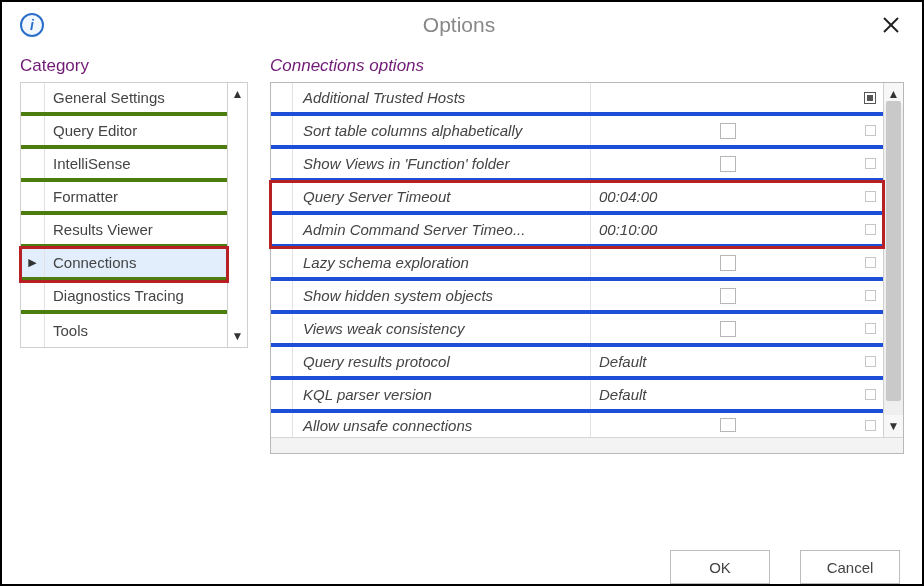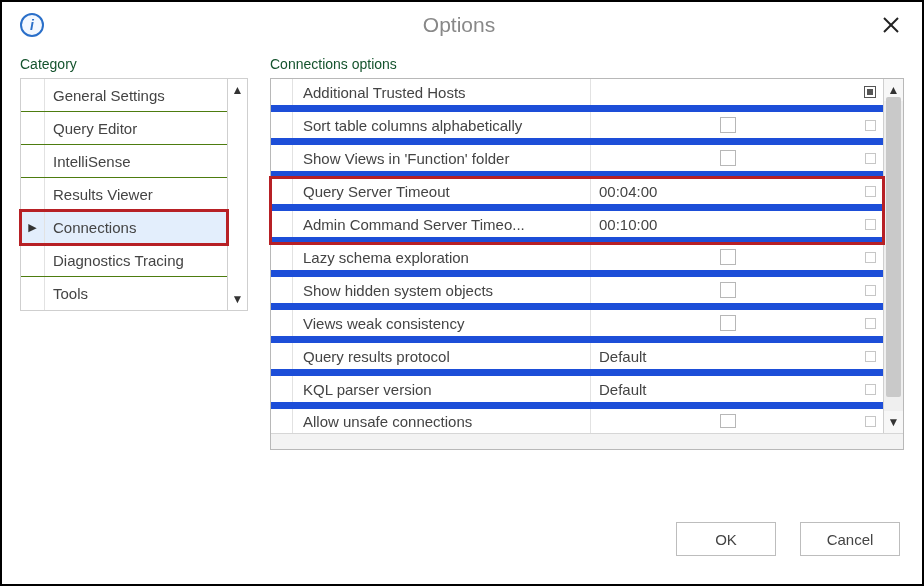--- a/index.html
+++ b/index.html
@@ -50,42 +50,42 @@
     cursor:pointer;
     margin-right:6px;
   }
   
   .body {
     display:flex;
     padding: 8px 18px 0 18px;
     gap:22px;
   }
   .panel-label {
-    color:#14532d;
-    font-size:14px;
+    color:#701a75;
+    font-size:17px;
     margin-bottom:6px;
   }
   
   .category-wrap { width:228px; }
   .category-box {
     border:1px solid #cfcfcf;
     position:relative;
     display:flex;
   }
   .cat-scroll {
     width:20px;
     border-left:1px solid #cfcfcf;
     display:flex; flex-direction:column; justify-content:space-between;
   }
   .cat-scroll .arr { font-size:12px; color:#333; text-align:center; padding:4px 0; cursor:pointer; }
   .cat-list { flex:1; }
   .cat-row {
     display:flex;
     height:33px;
-    border-bottom:1px solid #4d7c0f;
+    border-bottom:4px solid #4d7c0f;
     align-items:center;
     cursor:pointer;
     background:#fff;
   }
   .cat-row:last-child { border-bottom:none; }
   .cat-gutter {
     width:24px; height:100%;
     border-right:1px solid #e2e2e2;
     display:flex; align-items:center; justify-content:center;
     font-size:11px; color:#333;
@@ -96,21 +96,21 @@
   }
   .cat-row.selected .cat-gutter { background:#e3eefc; }
   .cat-highlight {
     outline:3px solid #b72025;
     outline-offset:-1px;
     position:relative;
     z-index:2;
   }
 
   
-  .options-wrap { flex:1; }
+  .options-wrap { flex:1;font-style:italic; }
   .options-outer {
     border:1px solid #b8b8b8;
     height:372px;
     display:flex;
     flex-direction:column;
   }
   .grid-region {
     flex:1;
     display:flex;
     position:relative;
@@ -132,21 +132,21 @@
     background:#c9c9c9; border-radius:2px;
   }
   .grid-footer {
     height:30px;
     border-top:1px solid #d6d6d6;
     background:#f3f3f3;
   }
   .gr-row {
     display:flex;
     height:33px;
-    border-bottom:7px solid #1d4ed8;
+    border-bottom:4px solid #1d4ed8;
     align-items:stretch;
   }
   .gr-gutter {
     width:22px;
     border-right:1px solid #e2e2e2;
     background:#fff;
   }
   .gr-name {
     flex:1;
     padding-left:10px;
@@ -182,22 +182,22 @@
   }
   .red-box {
     position:absolute;
     border:3px solid #b72025;
     pointer-events:none;
     z-index:5;
   }
   
   .button-row {
     position:absolute;
-    right:22px; bottom:28px;
-    display:flex; gap:24px;
+    right:22px; bottom:0;
+    display:flex; gap:30px;
   }
   .btn {
     width:100px; height:34px;
     border:1px solid #bdbdbd;
     background:#fff;
     color:#444;
     font-size:15px;
     display:flex; align-items:center; justify-content:center;
     cursor:pointer;
   }
@@ -233,20 +233,24 @@
           <div class="cat-row">
             <div class="cat-gutter"></div>
             <div class="cat-label">Query Editor</div>
           </div>
           <div class="cat-row">
             <div class="cat-gutter"></div>
             <div class="cat-label">IntelliSense</div>
           </div>
           <div class="cat-row">
             <div class="cat-gutter"></div>
+            <div class="cat-label">Formatter</div>
+          </div>
+          <div class="cat-row">
+            <div class="cat-gutter"></div>
             <div class="cat-label">Results Viewer</div>
           </div>
           <div class="cat-row selected cat-highlight">
             <div class="cat-gutter">▶</div>
             <div class="cat-label">Connections</div>
           </div>
           <div class="cat-row">
             <div class="cat-gutter"></div>
             <div class="cat-label">Diagnostics Tracing</div>
           </div>

